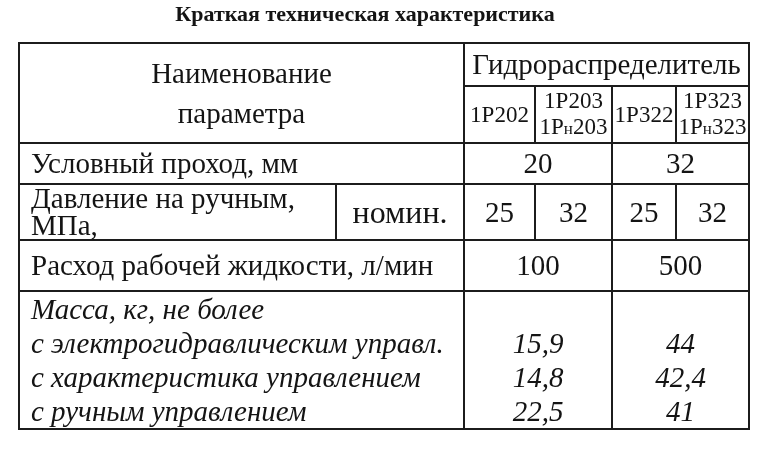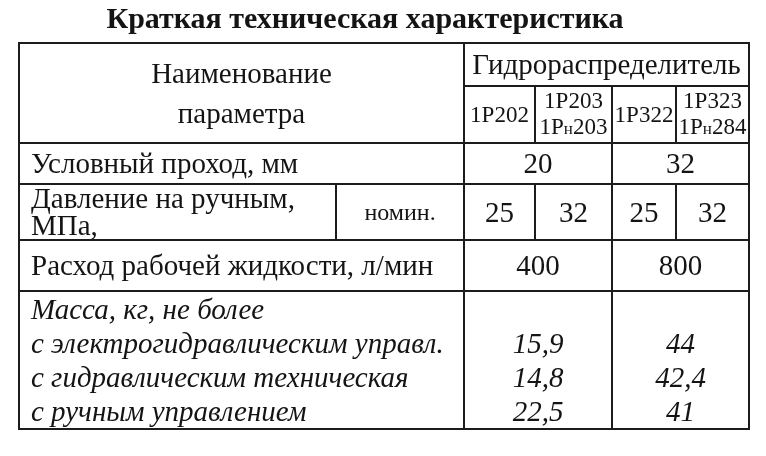--- a/index.html
+++ b/index.html
@@ -15,21 +15,21 @@
     color: #141414;
     overflow: hidden;
   }
   .title {
     position: absolute;
     left: 0;
     top: 1px;
     width: 730px;
     margin: 0;
     text-align: center;
-    font-size: 30px;
+    font-size: 22px;
     font-weight: bold;
     white-space: nowrap;
   }
   table.spec {
     position: absolute;
     left: 18px;
     top: 42px;
     width: 732px;
     border-collapse: collapse;
     table-layout: fixed;
@@ -51,21 +51,21 @@
   tr.r3 { height: 41px; }
   tr.r4 { height: 54px; }
   tr.r5 { height: 51px; }
   tr.r6 { height: 135px; }
 
   td.param div { line-height: 40px; }
   td.group { font-size: 29px; }
   td.model { font-size: 23px; line-height: 26px; }
   td.model .sub { font-size: 17px; }
   td.pressure-label div { line-height: 27px; }
-  td.qualifier { font-size: 24px; }
+  td.qualifier { font-size: 32px; }
 
   tr.r6 td div { line-height: 34px; font-style: italic; }
   tr.r6 .spacer { height: 34px; }
 </style>
 </head>
 <body>
 
 <h1 class="title">Краткая техническая характеристика</h1>
 
 <table class="spec">
@@ -89,21 +89,21 @@
 
   <tr class="r2">
     <td class="c model">1Р202</td>
     <td class="c model">
       <div>1Р203</div>
       <div><span>1Р</span><span class="sub">н</span><span>203</span></div>
     </td>
     <td class="c model">1Р322</td>
     <td class="c model">
       <div>1Р323</div>
-      <div><span>1Р</span><span class="sub">н</span><span>284</span></div>
+      <div><span>1Р</span><span class="sub">н</span><span>323</span></div>
     </td>
   </tr>
 
   <tr class="r3">
     <td class="l" colspan="2">Условный проход, мм</td>
     <td class="c" colspan="2">20</td>
     <td class="c" colspan="2">32</td>
   </tr>
 
   <tr class="r4">
@@ -113,29 +113,29 @@
     </td>
     <td class="c qualifier">номин.</td>
     <td class="c">25</td>
     <td class="c">32</td>
     <td class="c">25</td>
     <td class="c">32</td>
   </tr>
 
   <tr class="r5">
     <td class="l" colspan="2">Расход рабочей жидкости, л/мин</td>
-    <td class="c" colspan="2">400</td>
-    <td class="c" colspan="2">800</td>
+    <td class="c" colspan="2">100</td>
+    <td class="c" colspan="2">500</td>
   </tr>
 
   <tr class="r6">
     <td class="l top" colspan="2">
       <div>Масса, кг, не более</div>
       <div>с электрогидравлическим управл.</div>
-      <div>с гидравлическим техническая</div>
+      <div>с характеристика управлением</div>
       <div>с ручным управлением</div>
     </td>
     <td class="c top" colspan="2">
       <div class="spacer"></div>
       <div>15,9</div>
       <div>14,8</div>
       <div>22,5</div>
     </td>
     <td class="c top" colspan="2">
       <div class="spacer"></div>

